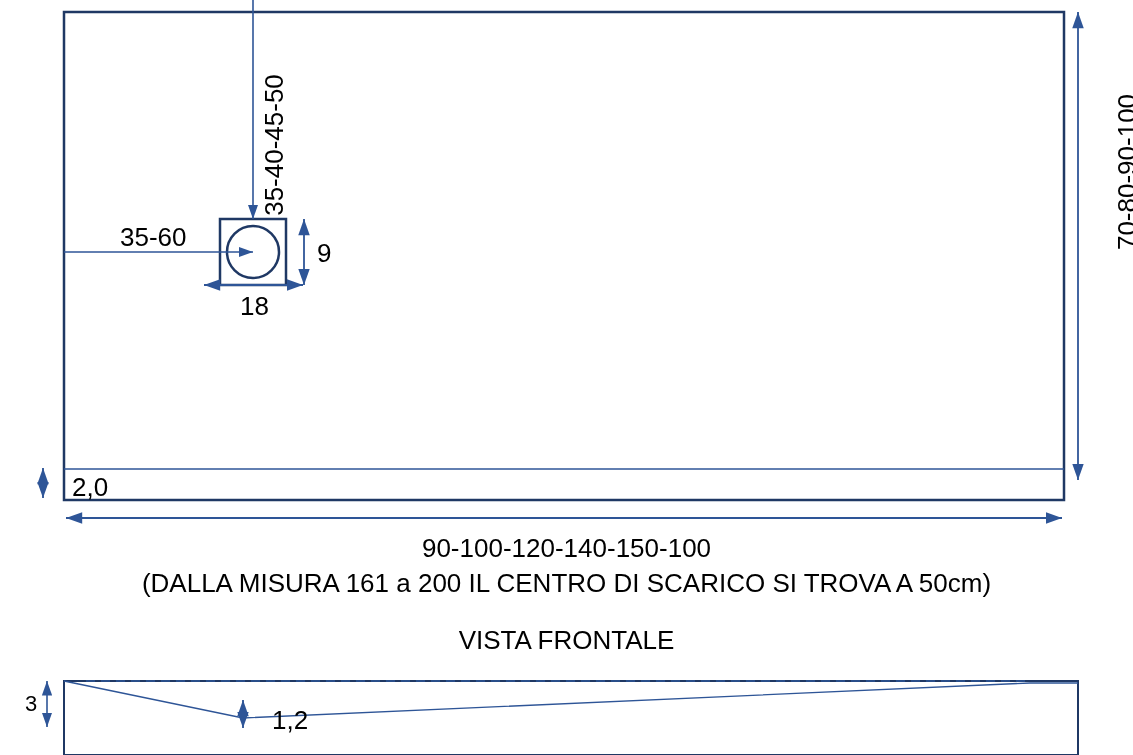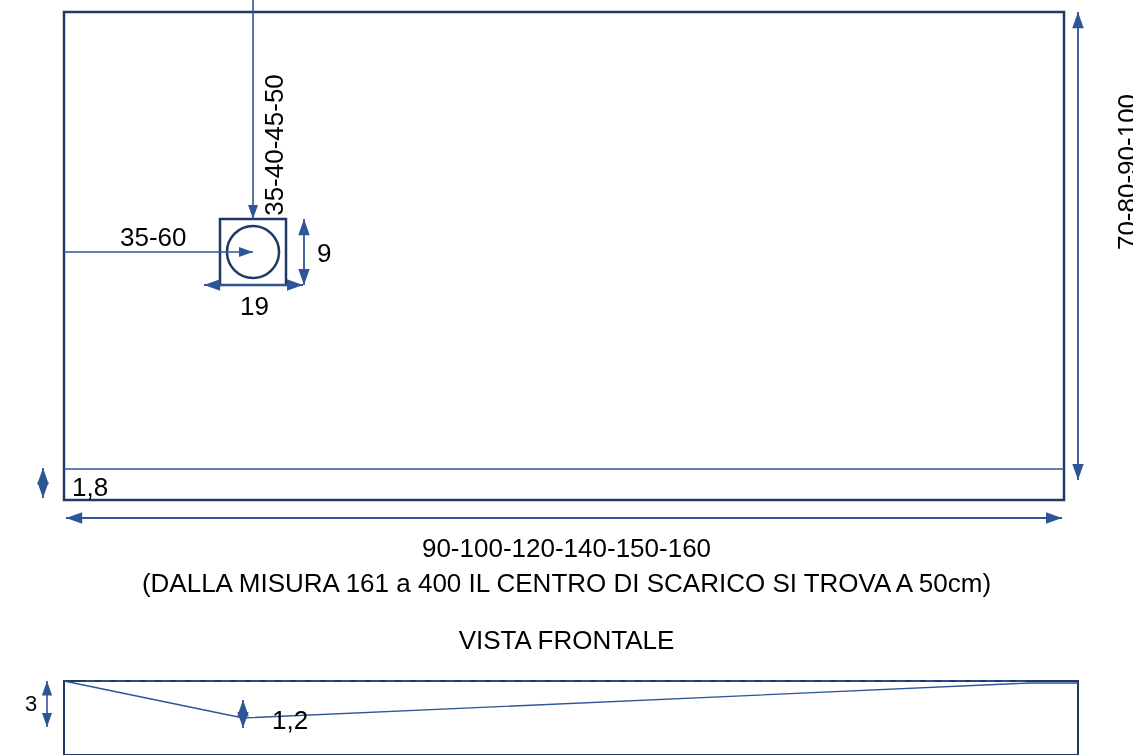--- a/index.html
+++ b/index.html
@@ -106,29 +106,29 @@
       <line x1="243" y1="700" x2="243" y2="728" stroke="#2e5597" stroke-width="1.8" marker-start="url(#arrTail)" marker-end="url(#arrHead)"></line>
     </g>
   </svg>
 
   <div class="lbl lbl-26 vert" style="left:259px; top:65px; width:160px; text-align:center; transform-origin: 0 0; transform: rotate(-90deg) translate(-100%, 0);">35-40-45-50</div>
 
   <div class="lbl lbl-26" style="left:120px; top:222px;">35-60</div>
 
   <div class="lbl lbl-26" style="left:317px; top:238px;">9</div>
 
-  <div class="lbl lbl-26" style="left:240px; top:291px;">19</div>
+  <div class="lbl lbl-26" style="left:240px; top:291px;">18</div>
 
   <div class="lbl lbl-26 vert" style="left:1112px; top:172px; width:220px; text-align:center; transform-origin: 0 0; transform: rotate(-90deg) translate(-50%, 0);">70-80-90-100</div>
 
-  <div class="lbl lbl-26" style="left:72px; top:472px;">1,8</div>
+  <div class="lbl lbl-26" style="left:72px; top:472px;">2,0</div>
 
-  <div class="lbl lbl-26" style="left:0px; top:533px; width:1133px; text-align:center;">90-100-120-140-150-160</div>
+  <div class="lbl lbl-26" style="left:0px; top:533px; width:1133px; text-align:center;">90-100-120-140-150-100</div>
 
-  <div class="lbl lbl-26" style="left:0px; top:568px; width:1133px; text-align:center;">(DALLA MISURA 161 a 400 IL CENTRO DI SCARICO SI TROVA A 50cm)</div>
+  <div class="lbl lbl-26" style="left:0px; top:568px; width:1133px; text-align:center;">(DALLA MISURA 161 a 200 IL CENTRO DI SCARICO SI TROVA A 50cm)</div>
 
   <div class="lbl lbl-26" style="left:0px; top:625px; width:1133px; text-align:center;">VISTA FRONTALE</div>
 
   <div class="lbl lbl-22" style="left:25px; top:691px;">3</div>
 
   <div class="lbl lbl-26" style="left:256px; top:705px;margin-left:16px;">1,2</div>
 
 </div>
 
 </body></html>

